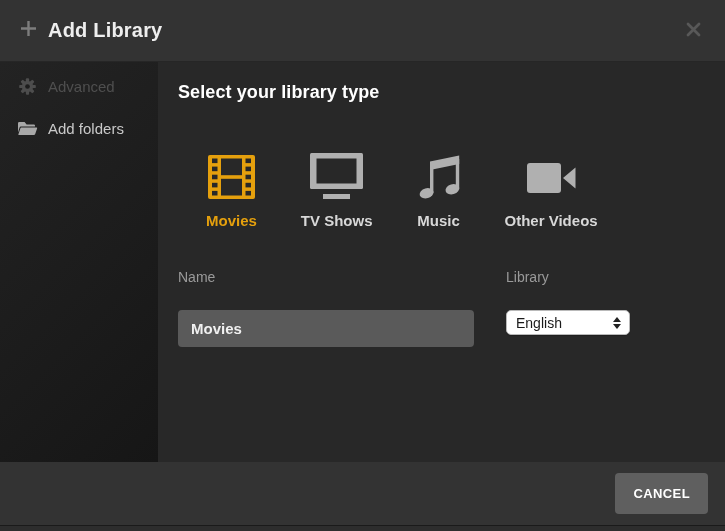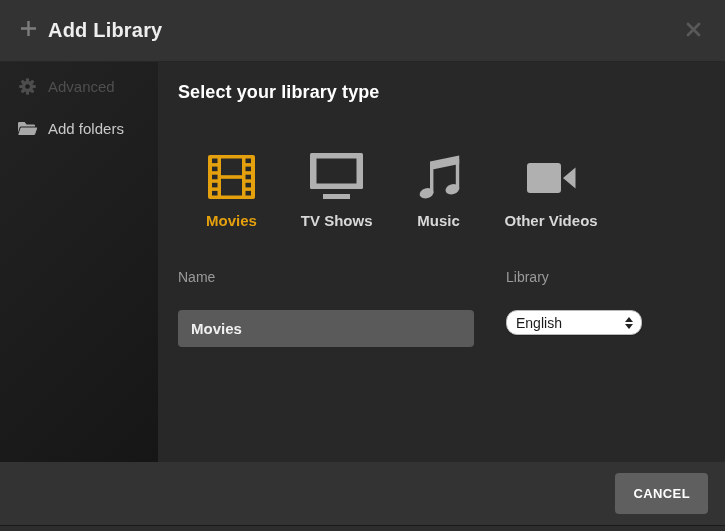--- a/index.html
+++ b/index.html
@@ -74,22 +74,22 @@
   .name-block { width: 296px; }
   .name-input {
     width: 296px; height: 37px;
     background: #5a5a5a; border: none; border-radius: 4px;
     color: #f0f0f0; font-size: 15px; font-weight: 600;
     font-family: "Liberation Sans", "DejaVu Sans", sans-serif;
     padding: 0 13px; outline: none;
   }
   .lang-block { margin-left: 32px; }
   .select {
-    width: 136px; height: 25px;
-    background: #ffffff; border: 1px solid #b9b9b9; border-radius: 11px;
+    width: 124px; height: 25px;
+    background: #ffffff; border: 1px solid #b9b9b9; border-radius: 5px;
     display: flex; align-items: center;
     padding: 0 6px 0 9px; cursor: pointer;
     box-shadow: 0 1px 1px rgba(0,0,0,0.25);
   }
   .select .sel-text { color: #1a1a1a; font-size: 14px; flex: 1 1 auto; }
   .stepper { display: flex; flex-direction: column; gap: 2px; align-items: center; padding-right: 2px; }
   .stepper .up { width: 0; height: 0; border-left: 4px solid transparent; border-right: 4px solid transparent; border-bottom: 5px solid #222; }
   .stepper .down { width: 0; height: 0; border-left: 4px solid transparent; border-right: 4px solid transparent; border-top: 5px solid #222; }
 
   

